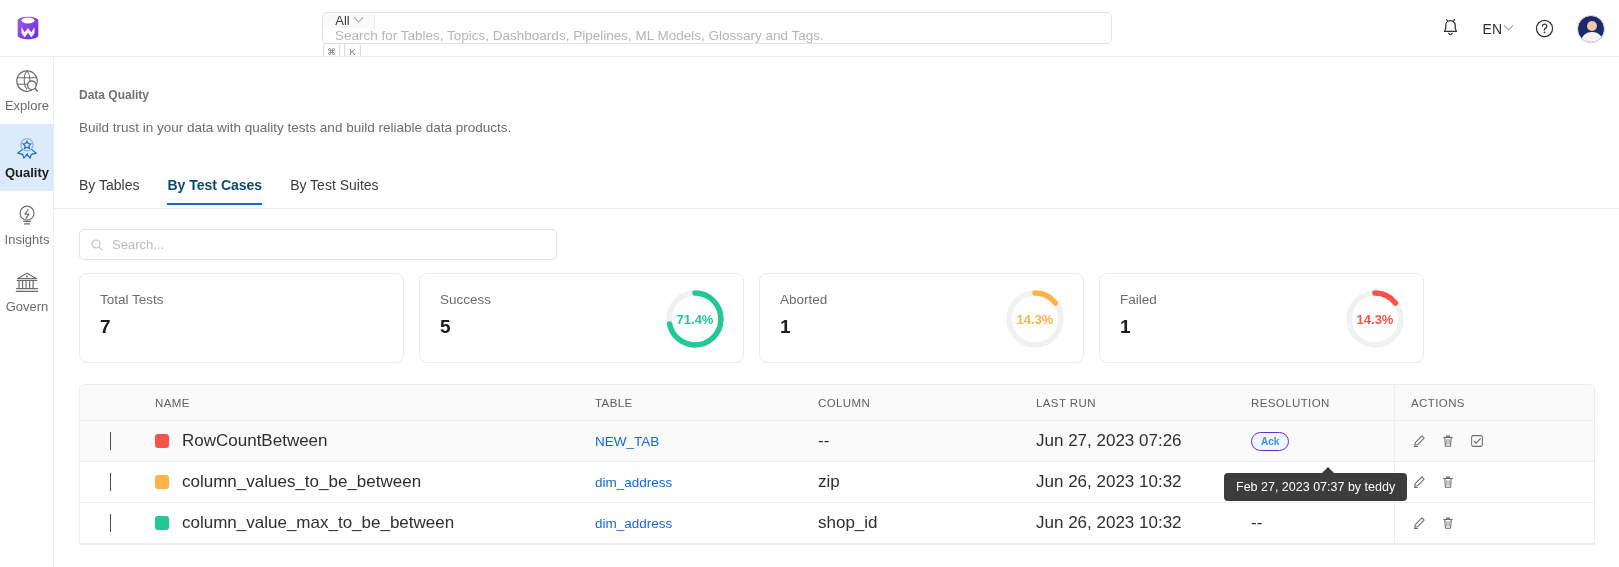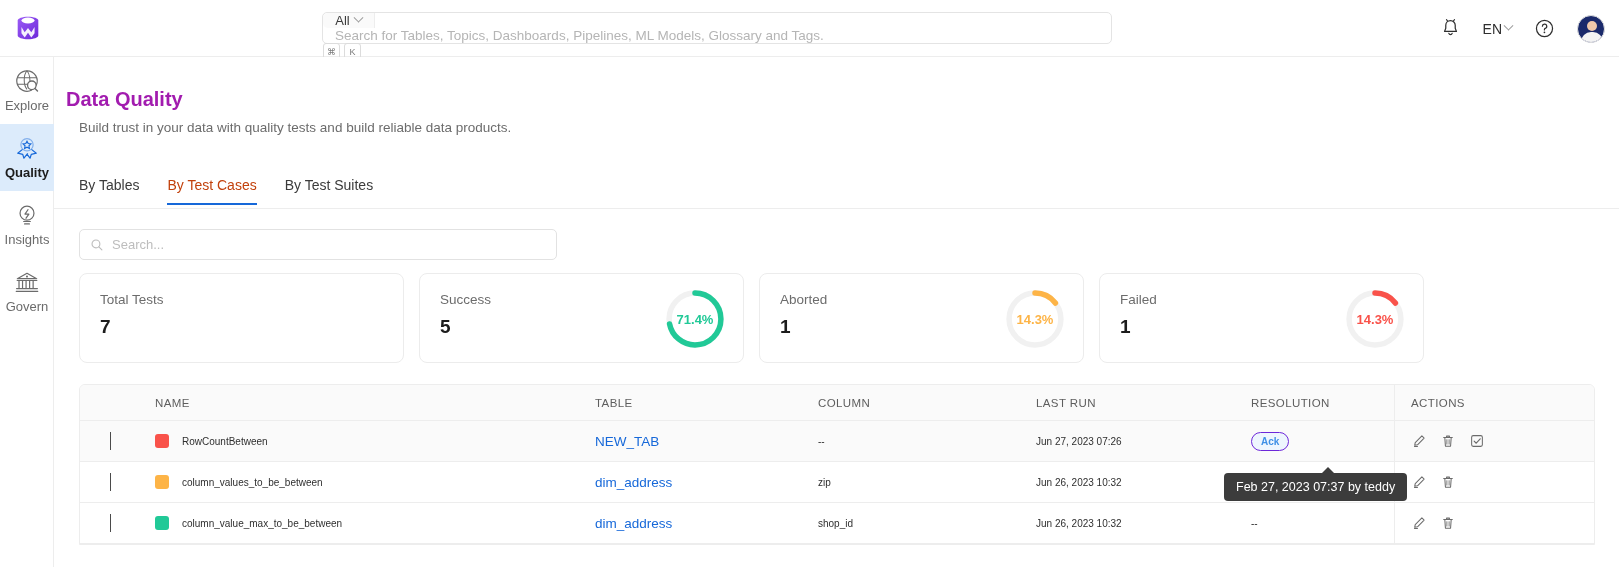--- a/index.html
+++ b/index.html
@@ -70,26 +70,26 @@
   .side-item {
     width: 54px; height: 67px; display: flex; flex-direction: column;
     align-items: center; justify-content: center; gap: 4px; cursor: pointer;
   }
   .side-item .lbl { font-size: 13px; color: #6b6b6b; }
   .side-item.active { background: #dcebfb; }
   .side-item.active .lbl { color: #1c1c1c; font-weight: 600; }
 
   
   .main { position: absolute; top: 57px; left: 54px; width: 1565px; height: 510px; background: #fff; }
-  .page-title { position: absolute; left: 12px; top: 31px; font-size: 20px; font-weight: 700; color: #a21caf; }
+  .page-title { position: absolute; left: 25px; top: 31px; font-size: 12px; font-weight: 700; color: #737373; }
   .page-sub { position: absolute; left: 25px; top: 63px; font-size: 13.5px; color: #6c6c6c; }
 
   .tabs { position: absolute; left: 25px; top: 120px; display: flex; gap: 28px; }
   .tab { font-size: 14px; color: #3b3b3b; padding-bottom: 10px; cursor: pointer; }
-  .tab.active { color: #c2410c; font-weight: 400; border-bottom: 2px solid #1668d9; }
+  .tab.active { color: #0c4a6e; font-weight: 700; border-bottom: 2px solid #1668d9; }
   .tabs-rule { position: absolute; left: 0; top: 151px; width: 1565px; height: 1px; background: #ededed; }
 
   .table-search {
     position: absolute; left: 25px; top: 172px; width: 478px; height: 31px;
     border: 1px solid #e2e2e2; border-radius: 5px; display: flex; align-items: center; gap: 8px;
     padding: 0 10px; background: #fff;
   }
   .table-search input {
     border: 0; outline: none; font-size: 13px; flex: 1; color: #37352f; background: transparent;
     font-family: "Liberation Sans", sans-serif;
@@ -118,21 +118,21 @@
   .tbl-row { display: flex; height: 41px; align-items: center; border-bottom: 1px solid #ededed; }
   .tbl-row.alt { background: #fafafa; }
   .c-exp { width: 75px; padding-left: 30px; }
   .c-name { width: 440px; display: flex; align-items: center; gap: 13px; }
   .c-table { width: 223px; }
   .c-col { width: 218px; }
   .c-run { width: 215px; }
   .c-res { width: 143px; }
   .c-act { width: 200px; padding-left: 16px; border-left: 1px solid #ededed; height: 100%; display: flex; align-items: center; gap: 13px; }
   .tbl-head .c-act { border-left: 1px solid #ededed; }
-  .cell { font-size: 10px; color: #2f2f2f; }
+  .cell { font-size: 17px; color: #2f2f2f; }
   .link { font-size: 13.5px; color: #1668d9; cursor: pointer; }
   .swatch { width: 14px; height: 14px; border-radius: 3px; }
   .caret { width: 6px; height: 6px; border-right: 1.6px solid #4a4a4a; border-bottom: 1.6px solid #4a4a4a;
            transform: rotate(-45deg); cursor: pointer; }
   .badge {
     display: inline-flex; align-items: center; justify-content: center;
     height: 19px; padding: 0 9px; border-radius: 10px;
     border: 1px solid #6d28d9; color: #3f90e6; background: #eef6fe;
     font-size: 10px; font-weight: 700; cursor: pointer;
   }

